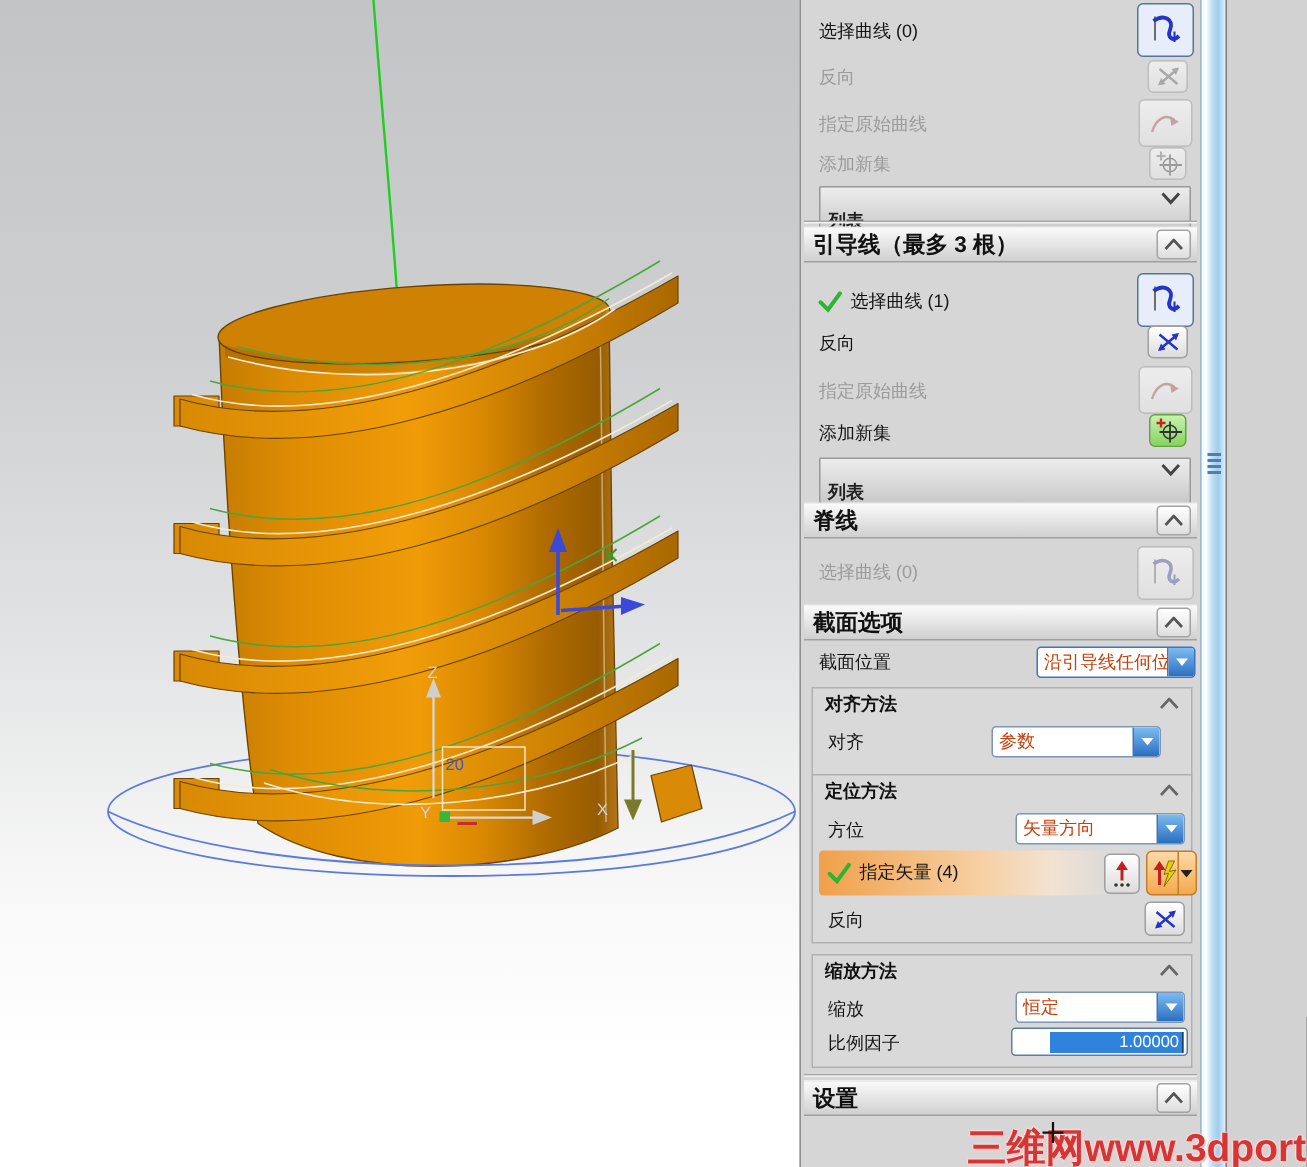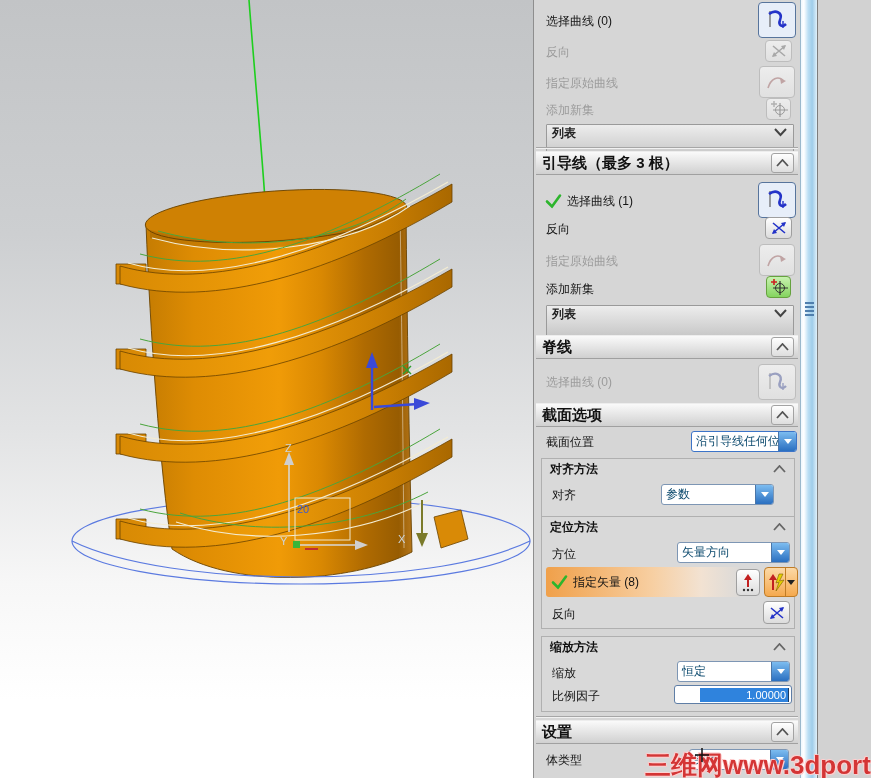--- a/index.html
+++ b/index.html
@@ -38,28 +38,28 @@
         border-top:1px solid #ededed;border-bottom:1px solid #a0a0a0;
         display:flex;align-items:center;font-weight:bold;font-size:15px;color:#111;}
   .ghdr>span.t{margin-left:6px;}
   .caret{position:absolute;right:4px;top:1px;width:21px;height:18px;border:1px solid #a3a3a3;
          border-radius:3px;background:linear-gradient(180deg,#ffffff,#dedede);
          display:flex;align-items:center;justify-content:center;}
 
   .listbar{position:absolute;left:12px;right:6px;height:33px;
            background:linear-gradient(180deg,#ededed,#c6c6c6);
            border:1px solid #9a9a9a;border-radius:1px;
-           display:flex;align-items:flex-start;font-weight:bold;font-size:12px;color:#222;box-sizing:border-box;}
+           display:flex;align-items:flex-end;font-weight:bold;font-size:12px;color:#222;box-sizing:border-box;}
   .listbar>span{margin-left:5px;}
   .listbar .vv{position:absolute;right:6px;top:3px;line-height:0;}
 
   .combo{position:absolute;height:21px;background:#fff;border:1px solid #7d96b4;border-radius:3px;
          box-sizing:border-box;display:flex;align-items:center;overflow:hidden;}
   .combo.focus{border-color:#3c74c8;}
-  .combo .txt{flex:1;font-size:12px;color:#0c4a6e;padding-left:4px;white-space:nowrap;overflow:hidden;}
+  .combo .txt{flex:1;font-size:12px;color:#c2410c;padding-left:4px;white-space:nowrap;overflow:hidden;}
   .combo .dd{width:17px;align-self:stretch;background:linear-gradient(180deg,#7cbcf0,#2a6fc0);
              border-left:1px solid #4a76a8;display:flex;align-items:center;justify-content:center;}
   .tri{width:0;height:0;border-left:4px solid transparent;border-right:4px solid transparent;
        border-top:5px solid #fff;}
 
   .groove{position:absolute;left:2px;right:2px;height:0;border-top:1px solid #a6a6a6;border-bottom:1px solid #f1f1f1;}
 
   .sgrp{position:absolute;left:7px;right:5px;border:1px solid #b0b0b0;background:#d9d9d9;box-sizing:border-box;}
   .shdr{position:absolute;top:0;left:0;right:0;height:20px;display:flex;align-items:center;
         font-weight:bold;font-size:12px;color:#111;}
@@ -373,21 +373,21 @@
               <span class="tri"></span>
             </span>
         </div>
       </div>
       <div class="vecrow">
         <span class="check" style="left:5px">
           <svg width="17" height="15">
               <polyline points="2,8 7,13 15,2" stroke="#2db52d" stroke-width="2.6" fill="none" stroke-linecap="round"></polyline>
             </svg>
         </span>
-        <span class="lbl" style="left:27px">指定矢量 (8)</span>
+        <span class="lbl" style="left:27px">指定矢量 (4)</span>
       </div>
       <button class="ibtn" style="top:52px;right:34px;width:24px;height:27px">
         <svg width="18" height="20">
           <path d="M9 14 V4" stroke="#c22020" stroke-width="2"></path>
           <polygon points="9,1 5,7 13,7" fill="#c22020"></polygon>
           <circle cx="5" cy="17" r="1.2" fill="#333"></circle>
             <circle cx="9" cy="17" r="1.2" fill="#333"></circle>
             <circle cx="13" cy="17" r="1.2" fill="#333"></circle>
         </svg>
       </button>
@@ -442,29 +442,20 @@
     <div class="groove" style="top:716px"></div>
 
     <div class="ghdr" style="top:720px">
       <span class="t">设置</span>
       <span class="caret">
         <svg width="13" height="9">
             <polyline points="1,7 6.5,1 12,7" stroke="#555" stroke-width="1.8" fill="none"></polyline>
           </svg>
       </span>
     </div>
-    <div class="row" style="top:747px;height:26px">
-      <span class="lbl">体类型</span>
-      <div class="combo" style="left:155px;width:100px;top:2px">
-        <span class="txt">实体</span>
-        <span class="dd">
-            <span class="tri"></span>
-          </span>
-      </div>
-    </div>
   </div>
 
   <div class="splitter">
     <div class="grip"></div>
   </div>
   <div class="rightfill"></div>
 
   <div class="watermark">三维网www.3dportal.cn</div>
 
   <span class="cursor">

